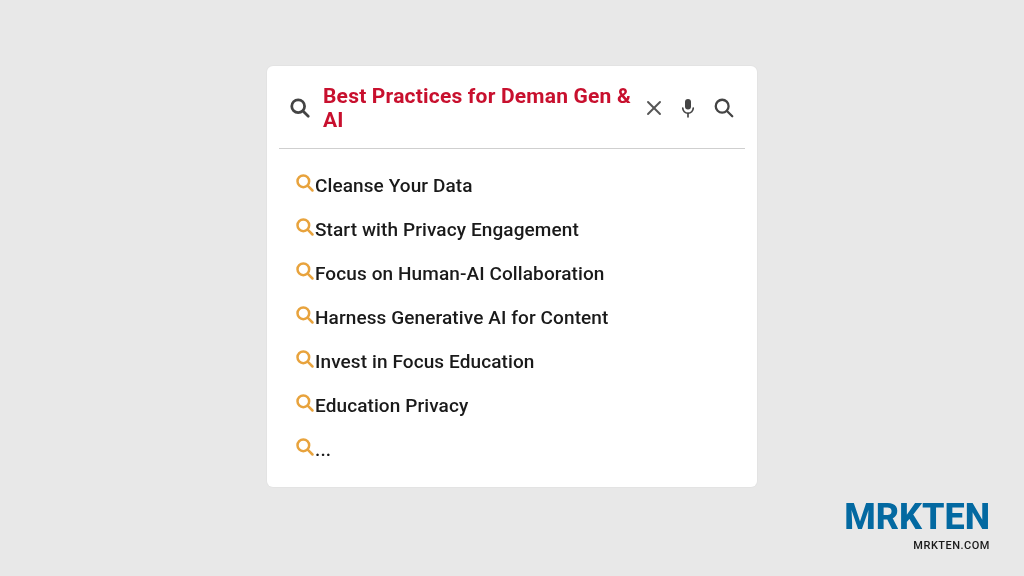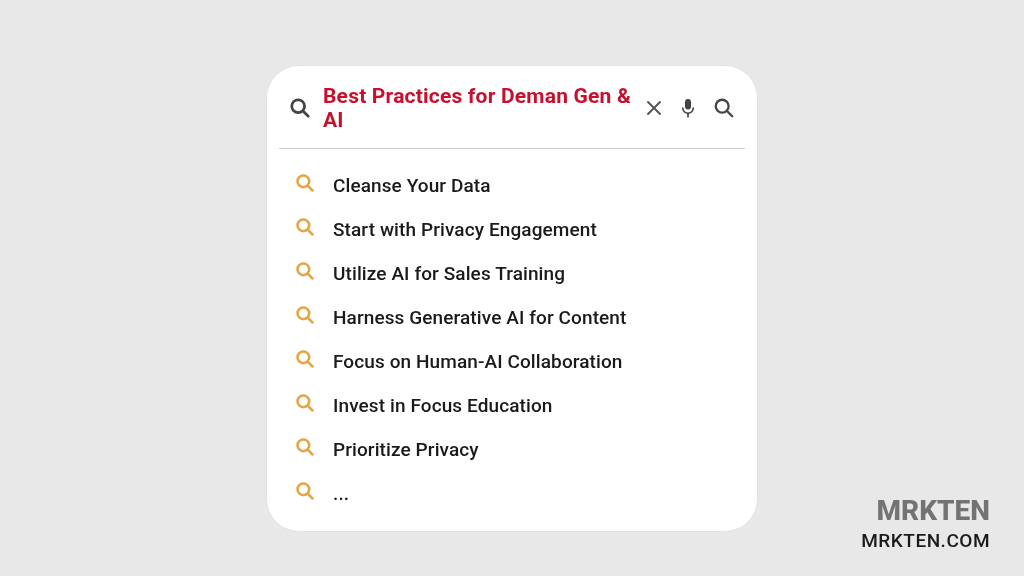--- a/index.html
+++ b/index.html
@@ -1,28 +1,28 @@
 <!DOCTYPE html>
 <html><head>
 <meta charset="utf-8">
 <style>
 *{box-sizing:border-box;margin:0;padding:0}
 body{width:1024px;height:576px;background:#e8e8e8;font-family:-apple-system,BlinkMacSystemFont,"Segoe UI",Roboto,Helvetica,Arial,sans-serif;position:relative;overflow:hidden}
-.search-box{position:absolute;left:267px;top:66px;width:490px;background:#fff;border-radius:32px;padding:0;box-shadow:0 0 0 1px rgba(0,0,0,0.02)}
+.search-box{position:absolute;left:267px;top:66px;width:490px;background:#fff;border-radius:6px;padding:0;box-shadow:0 0 0 1px rgba(0,0,0,0.02)}
 .search-header{display:flex;align-items:center;padding:18px 22px 16px 22px;gap:12px}
 .header-search-icon{flex:0 0 auto;display:flex;align-items:center;justify-content:center}
 .search-title{flex:1;color:#c8102e;font-size:21px;font-weight:700;letter-spacing:0.2px}
 .header-actions{flex:0 0 auto;display:flex;align-items:center;gap:16px}
 .divider{height:1px;background:#cfcfcf;margin:0 12px}
 .suggestions{padding:14px 0 16px 0}
-.suggestion-row{display:flex;align-items:center;gap:18px;padding:10px 28px;cursor:pointer}
+.suggestion-row{display:flex;align-items:center;padding:10px 28px;cursor:pointer}
 .sugg-text{font-size:19px;font-weight:500;color:#1a1a1a;letter-spacing:0.1px}
 .brand{position:absolute;right:34px;bottom:24px;text-align:right}
-.brand-name{font-size:28px;font-weight:800;color:#737373;letter-spacing:0px;line-height:1}
-.brand-url{font-size:19px;font-weight:500;color:#1a1a1a;letter-spacing:0.5px;margin-top:4px}
+.brand-name{font-size:36px;font-weight:800;color:#0369a1;letter-spacing:0px;line-height:1}
+.brand-url{font-size:11px;font-weight:500;color:#1a1a1a;letter-spacing:0.5px;margin-top:4px}
 .icon-btn{display:flex;align-items:center;justify-content:center;cursor:pointer}
 </style>
 </head>
 <body>
 
 <div class="search-box">
   <div class="search-header">
     <span class="header-search-icon">
       <svg width="22" height="22" viewBox="0 0 24 24" fill="none" stroke="#444" stroke-width="3" stroke-linecap="round">
           <circle cx="10" cy="10" r="7"></circle>
@@ -66,49 +66,42 @@
             <circle cx="10" cy="10" r="7"></circle>
             <line x1="15.5" y1="15.5" x2="21" y2="21"></line>
           </svg></span>
         <span class="sugg-text">Start with Privacy Engagement</span>
       </div>
       <div class="suggestion-row">
         <span><svg width="20" height="20" viewBox="0 0 24 24" fill="none" stroke="#e8a33d" stroke-width="3" stroke-linecap="round">
             <circle cx="10" cy="10" r="7"></circle>
             <line x1="15.5" y1="15.5" x2="21" y2="21"></line>
           </svg></span>
-        <span class="sugg-text">Utilize AI for Sales Training</span>
+        <span class="sugg-text">Focus on Human-AI Collaboration</span>
       </div>
       <div class="suggestion-row">
         <span><svg width="20" height="20" viewBox="0 0 24 24" fill="none" stroke="#e8a33d" stroke-width="3" stroke-linecap="round">
             <circle cx="10" cy="10" r="7"></circle>
             <line x1="15.5" y1="15.5" x2="21" y2="21"></line>
           </svg></span>
         <span class="sugg-text">Harness Generative AI for Content</span>
       </div>
       <div class="suggestion-row">
         <span><svg width="20" height="20" viewBox="0 0 24 24" fill="none" stroke="#e8a33d" stroke-width="3" stroke-linecap="round">
             <circle cx="10" cy="10" r="7"></circle>
             <line x1="15.5" y1="15.5" x2="21" y2="21"></line>
           </svg></span>
-        <span class="sugg-text">Focus on Human-AI Collaboration</span>
-      </div>
-      <div class="suggestion-row">
-        <span><svg width="20" height="20" viewBox="0 0 24 24" fill="none" stroke="#e8a33d" stroke-width="3" stroke-linecap="round">
-            <circle cx="10" cy="10" r="7"></circle>
-            <line x1="15.5" y1="15.5" x2="21" y2="21"></line>
-          </svg></span>
         <span class="sugg-text">Invest in Focus Education</span>
       </div>
       <div class="suggestion-row">
         <span><svg width="20" height="20" viewBox="0 0 24 24" fill="none" stroke="#e8a33d" stroke-width="3" stroke-linecap="round">
             <circle cx="10" cy="10" r="7"></circle>
             <line x1="15.5" y1="15.5" x2="21" y2="21"></line>
           </svg></span>
-        <span class="sugg-text">Prioritize Privacy</span>
+        <span class="sugg-text">Education Privacy</span>
       </div>
       <div class="suggestion-row">
         <span><svg width="20" height="20" viewBox="0 0 24 24" fill="none" stroke="#e8a33d" stroke-width="3" stroke-linecap="round">
             <circle cx="10" cy="10" r="7"></circle>
             <line x1="15.5" y1="15.5" x2="21" y2="21"></line>
           </svg></span>
         <span class="sugg-text">...</span>
       </div>
     </div>
 </div>

